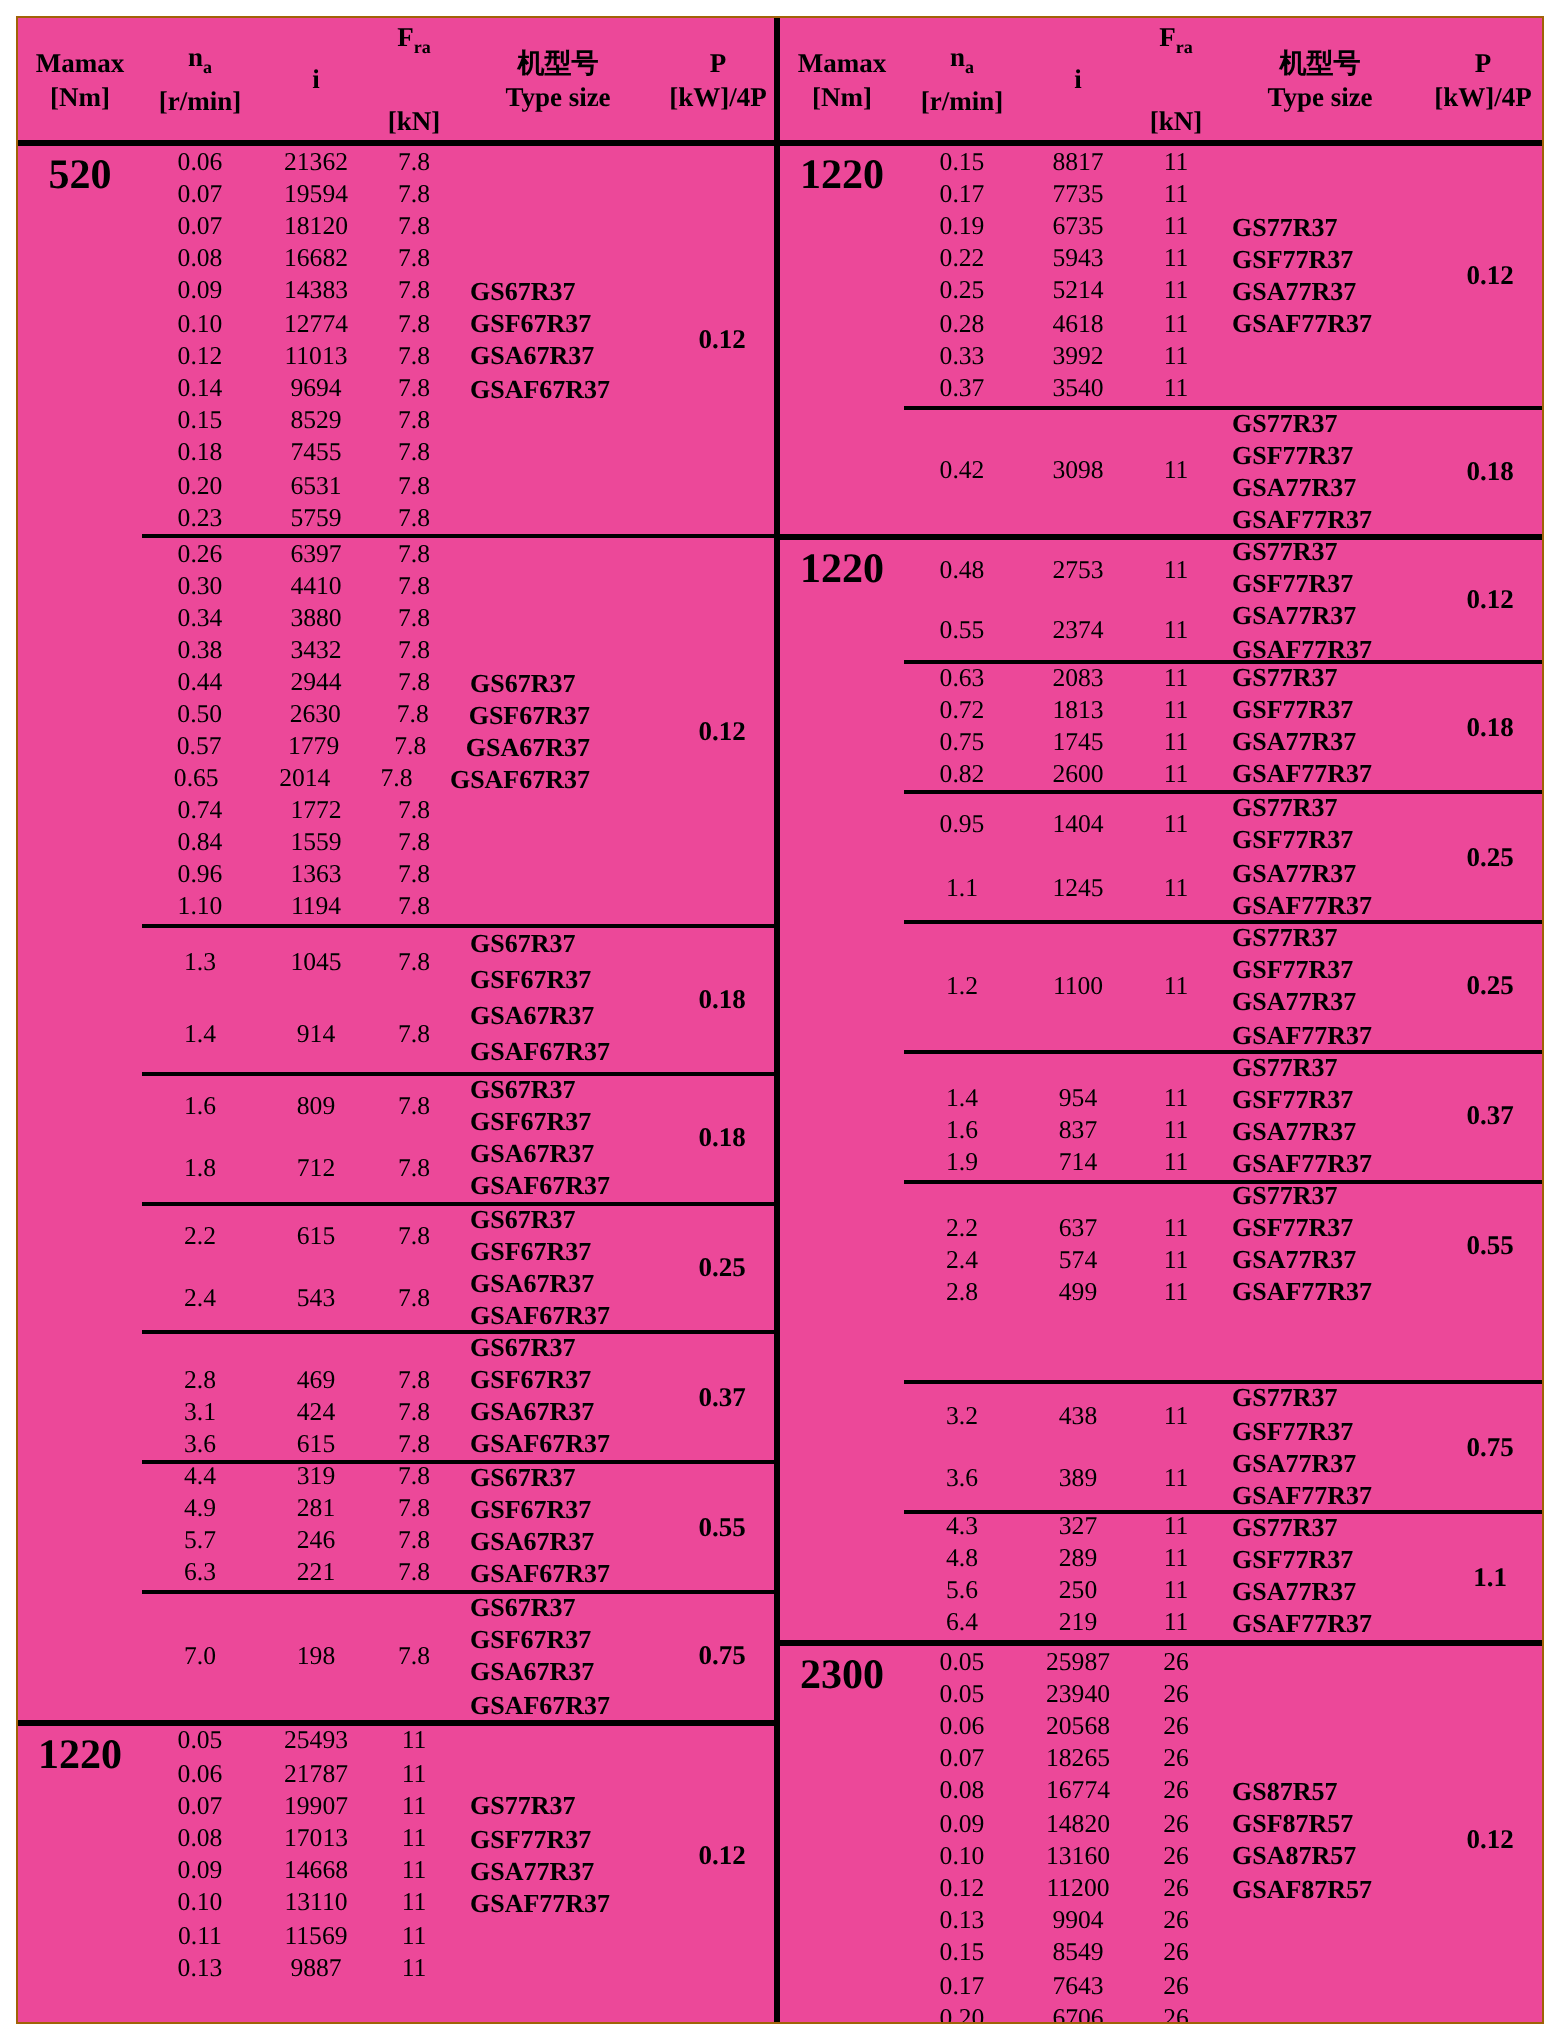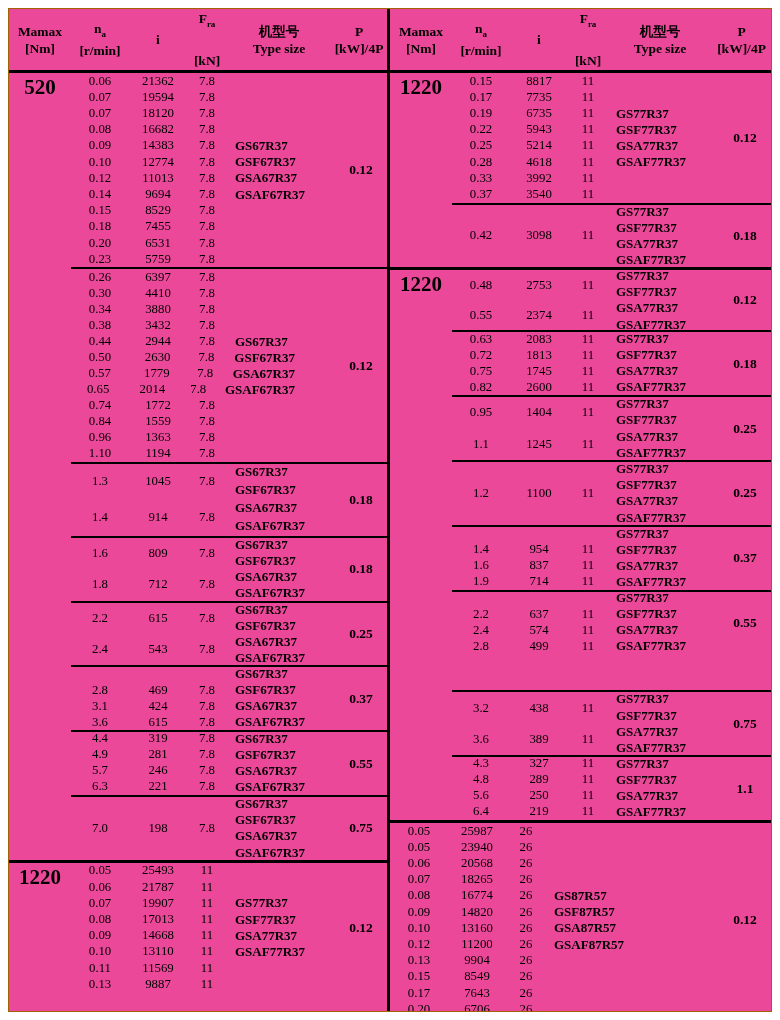--- a/index.html
+++ b/index.html
@@ -729,20 +729,21 @@
                   <span class="c i">219</span>
                   <span class="c fra">11</span>
                   <span class="c type">GSAF77R37</span>
                 </div>
               </div>
               <div class="p-cell">1.1</div>
             </div>
           </div>
         </div>
         <div class="group">
+          <div class="torque-cell">2300</div>
           <div class="blocks">
             <div class="block" style="height: 194.4px;">
               <div class="lines">
                 <div class="line">
                   <span class="c na">0.05</span>
                   <span class="c i">25987</span>
                   <span class="c fra">26</span>
                   <span class="c type"></span>
                 </div>
                 <div class="line">

